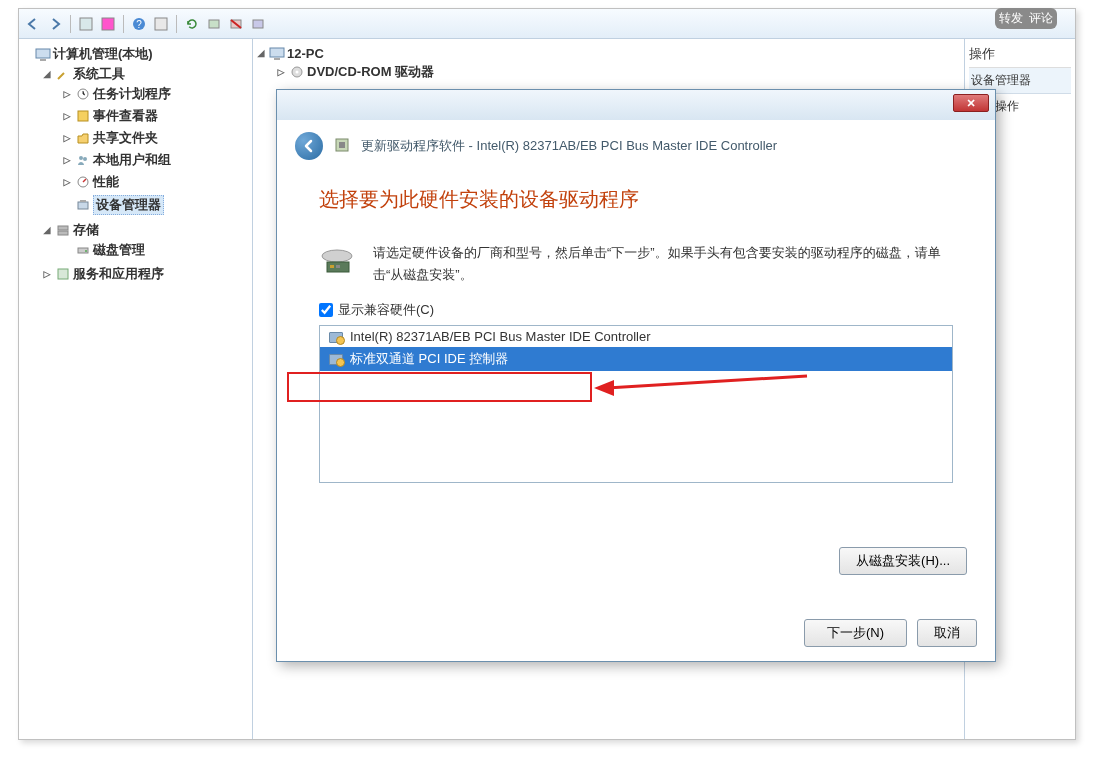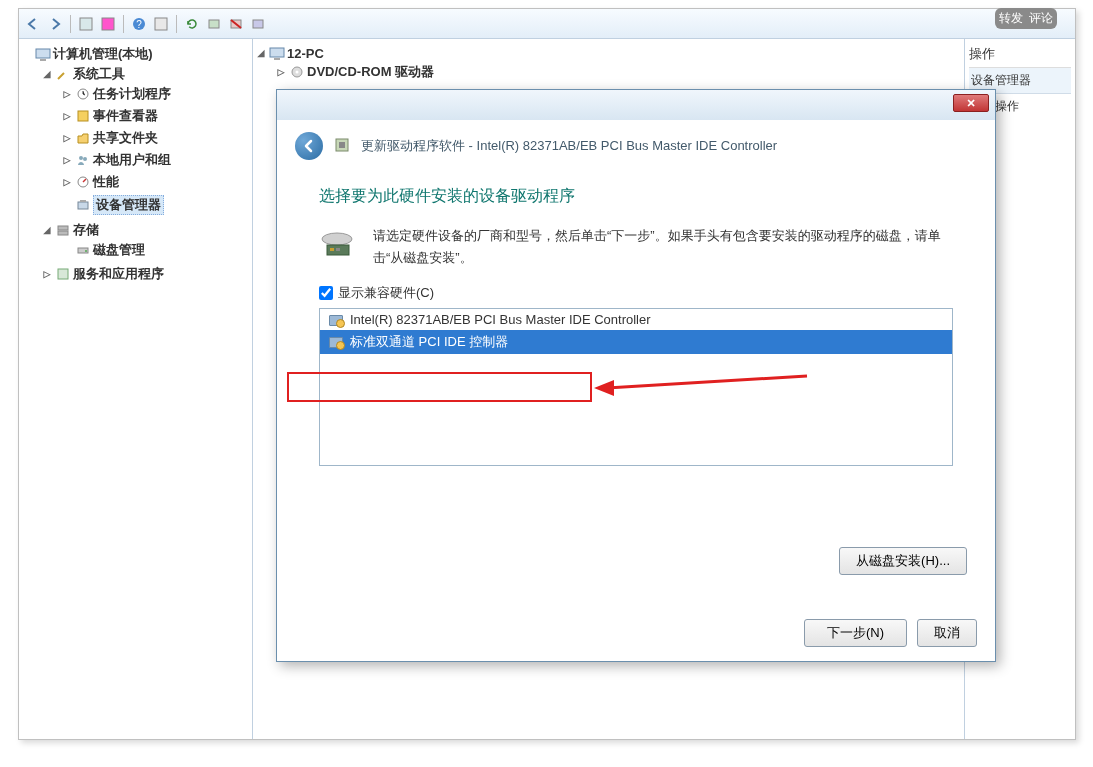--- a/index.html
+++ b/index.html
@@ -171,23 +171,23 @@
   cursor: pointer;
 }
 .dialog-title {
   color: #435a6b;
   font-size: 13px;
 }
 .dialog-body {
   padding: 14px 42px 10px 42px;
 }
 .dialog-heading {
-  font-size: 16px;
-  color: #0f766e;
-  margin-bottom: 18px;
+  font-size: 20px;
+  color: #c2410c;
+  margin-bottom: 29px;
 }
 .instruction {
   display: flex;
   gap: 14px;
   margin-bottom: 15px;
 }
 .hw-icon {
   width: 40px;
   height: 36px;
   flex-shrink: 0;

